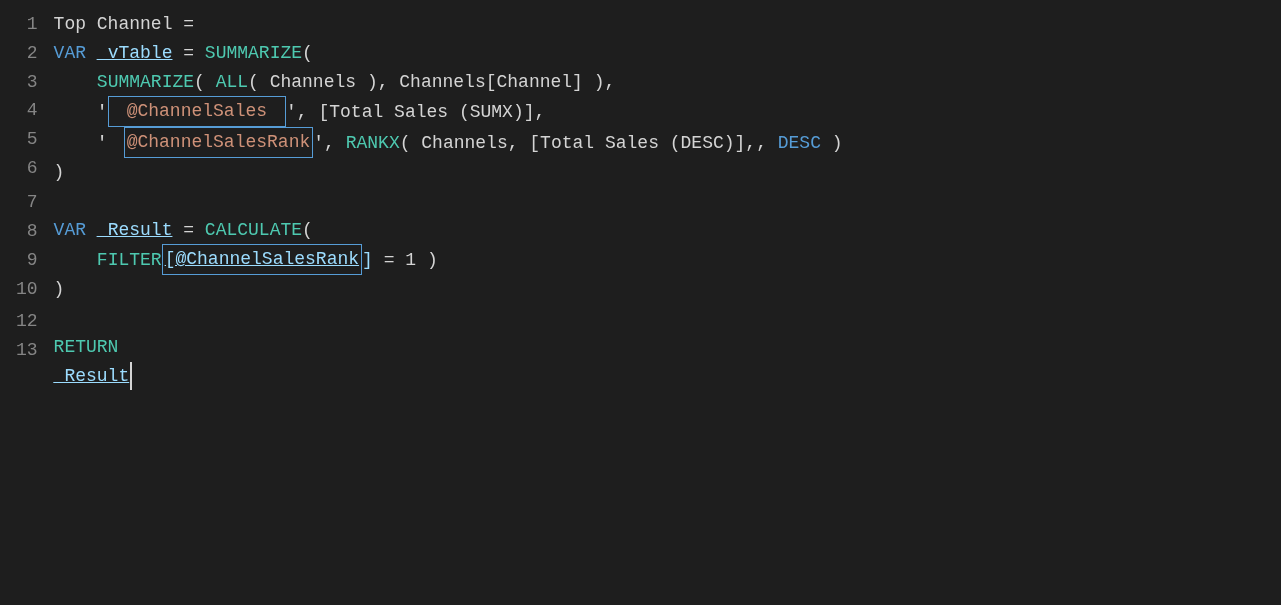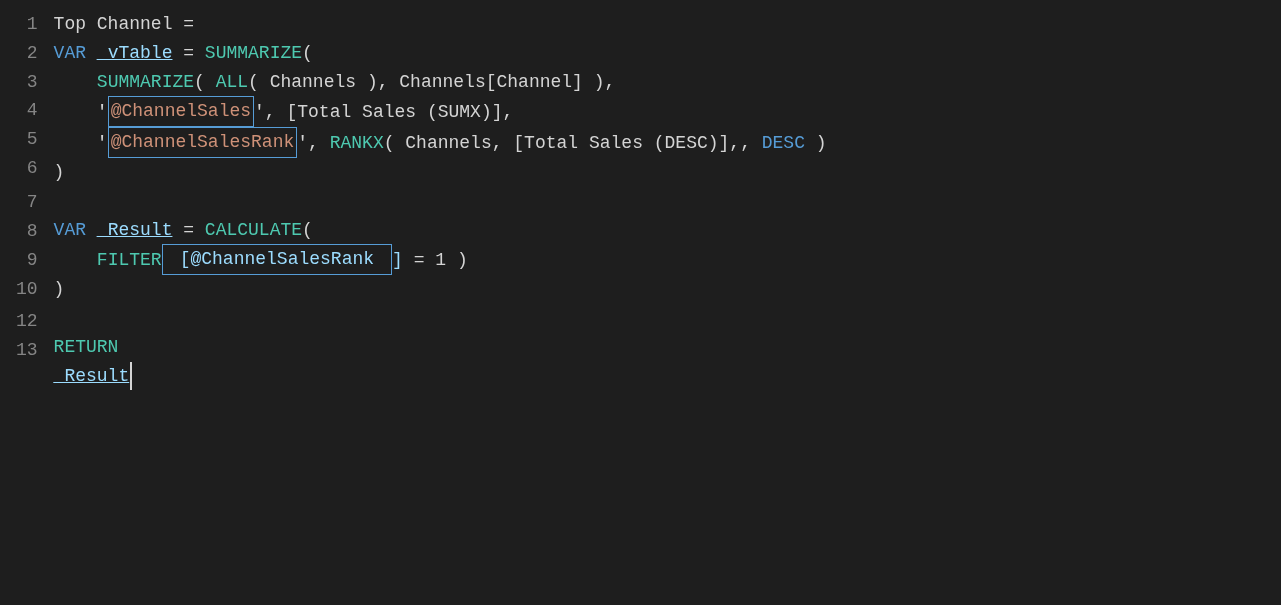--- a/index.html
+++ b/index.html
@@ -97,27 +97,27 @@
     <div class="code-line">
       <span class="plain">    </span>
       <span class="kw-teal">SUMMARIZE</span>
       <span class="plain">( </span>
       <span class="kw-teal">ALL</span>
       <span class="plain">( Channels ), Channels[Channel] ),</span>
     </div>
 
     <div class="code-line">
       <span class="plain">    '</span>
-      <span class="string-red" style="border: 1.5px solid #569cd6; padding: 0 2px;">@ChannelSales</span>
+      <span class="string-red" style="border: 1.5px solid #569cd6; padding: 0 18px;">@ChannelSales</span>
       <span class="plain">', [Total Sales (SUMX)],</span>
     </div>
 
     <div class="code-line">
       <span class="plain">    '</span>
-      <span class="string-red" style="border: 1.5px solid #569cd6; padding: 0 2px;">@ChannelSalesRank</span>
+      <span class="string-red" style="border: 1.5px solid #569cd6; padding: 0 2px; margin-left: 16px;">@ChannelSalesRank</span>
       <span class="plain">', </span>
       <span class="kw-teal">RANKX</span>
       <span class="plain">( Channels, [Total Sales (DESC)],, </span>
       <span class="kw-blue">DESC</span>
       <span class="plain"> )</span>
     </div>
 
     <div class="code-line">
       <span class="plain">)</span>
     </div>
@@ -130,21 +130,21 @@
       <span class="identifier">_Result</span>
       <span class="plain"> = </span>
       <span class="kw-teal">CALCULATE</span>
       <span class="plain">(</span>
     </div>
 
 
     <div class="code-line">
       <span class="plain">    </span>
       <span class="kw-teal">FILTER</span>
-      <span class="plain" style="border: 1.5px solid #569cd6; padding: 0 17px; color: #9cdcfe;">[@ChannelSalesRank</span>
+      <span class="plain" style="border: 1.5px solid #569cd6; padding: 0 2px; color: #9cdcfe; text-decoration: underline;">[@ChannelSalesRank</span>
       <span class="plain" style="color: #9cdcfe;">]</span>
       <span class="plain"> = 1 )</span>
     </div>
 
     <div class="code-line">
       <span class="plain">)</span>
     </div>
 
     <div class="code-line" style="line-height:1.6;">&nbsp;</div>
 

